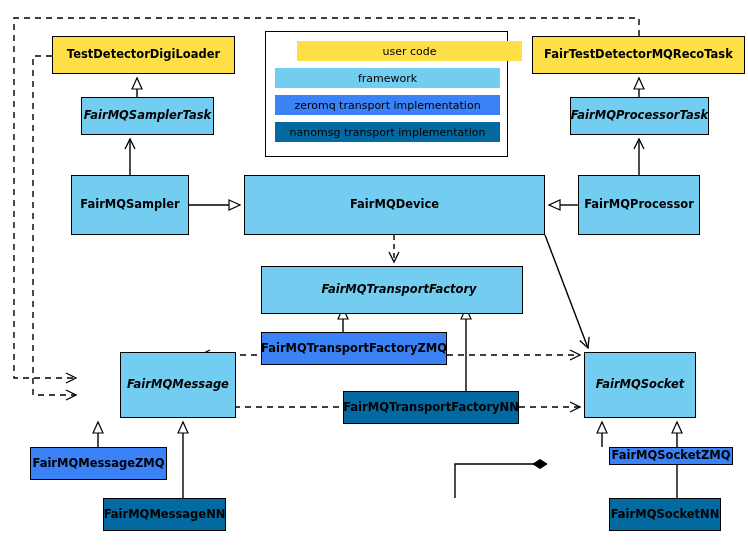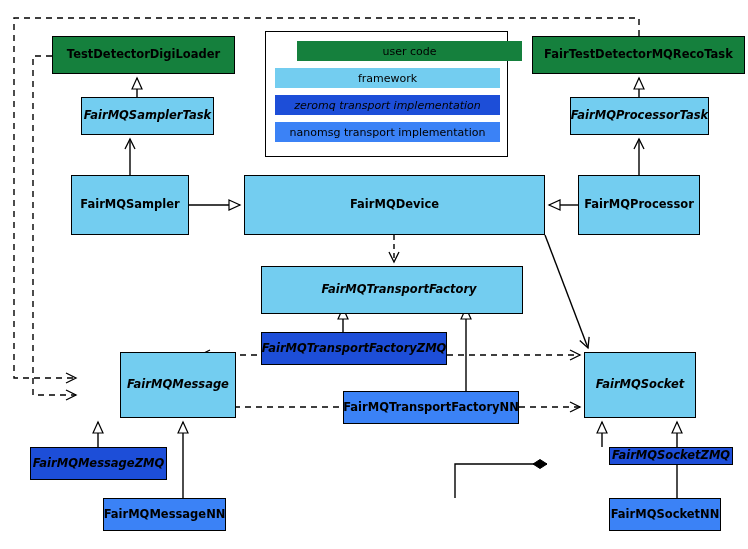--- a/index.html
+++ b/index.html
@@ -2,24 +2,24 @@
 <html><head>
 <meta charset="utf-8">
 <style>
   html,body{margin:0;padding:0;background:#ffffff;}
   body{font-family:"DejaVu Sans","Liberation Sans",sans-serif;}
   #canvas{position:relative;width:748px;height:549px;overflow:hidden;background:#fff;}
   svg.wires{position:absolute;left:0;top:0;width:748px;height:549px;pointer-events:none;}
   .node{position:absolute;box-sizing:border-box;border:1.5px solid #000;
         display:flex;align-items:center;justify-content:center;text-align:center;
         font-size:11.5px;font-weight:bold;color:#000;line-height:1.15;padding:0 4px;}
-  .user   {background:#15803d;}
+  .user   {background:#fde047;}
   .frame  {background:#73CDF0;}
-  .zmq    {background:#1d4ed8;font-style:italic;}
-  .nn     {background:#3b82f6;}
+  .zmq    {background:#3b82f6;}
+  .nn     {background:#0369a1;}
   .abstract{font-style:italic;}
   #legend{position:absolute;box-sizing:border-box;border:1.5px solid #000;background:#fff;
           left:265px;top:31px;width:243px;height:126px;}
   .legend-row{position:absolute;left:9px;width:225px;height:20px;
               display:flex;align-items:center;justify-content:center;
               font-size:11px;color:#000;font-weight:normal;}
 </style>
 </head>
 <body>
 

